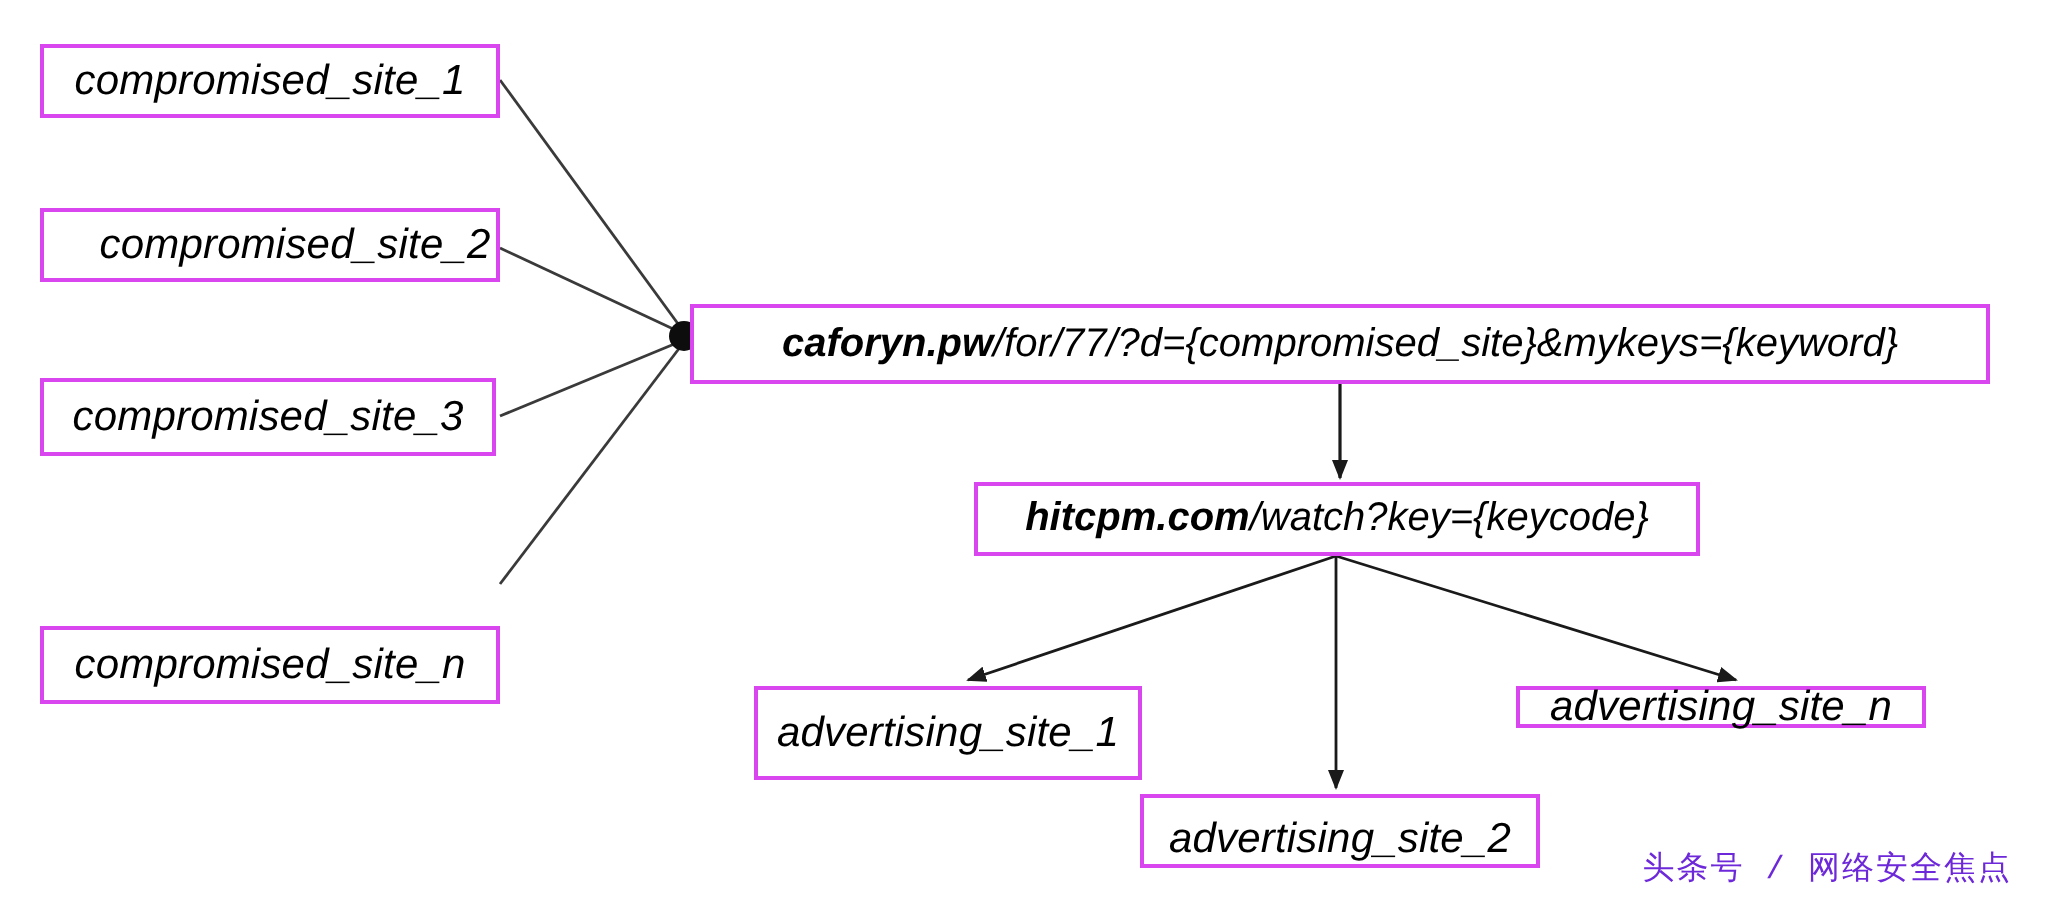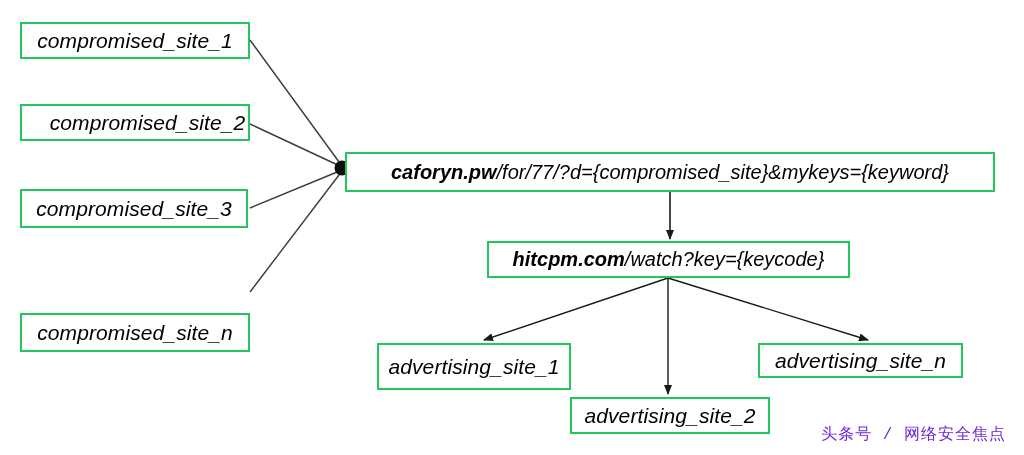--- a/index.html
+++ b/index.html
@@ -12,21 +12,21 @@
     width: 1024px;
     height: 455px;
     background: #ffffff;
     overflow: hidden;
     font-family: "Liberation Sans", sans-serif;
   }
   .node {
     position: absolute;
     box-sizing: border-box;
     background: #ffffff;
-    border: 2px solid #22c55e;
+    border: 2px solid #d946ef;
     display: flex;
     align-items: center;
     justify-content: center;
     white-space: nowrap;
     font-style: italic;
     color: #000000;
     z-index: 3;
   }
   .node .label {
     font-style: italic;
@@ -54,22 +54,22 @@
   #csn { left: 20px;  top: 272px; width: 230px; height: 39px; margin-top: 41px; }
 
   
   #caforyn { left: 345px; top: 152px; width: 650px; height: 40px; }
 
   
   #hitcpm { left: 487px; top: 241px; width: 363px; height: 37px; }
 
   
   #ad1 { left: 377px; top: 343px; width: 194px; height: 47px; }
-  #adn { left: 758px; top: 343px; width: 205px; height: 35px; }
-  #ad2 { left: 570px; top: 397px; width: 200px; height: 37px; }
+  #adn { left: 758px; top: 343px; width: 205px; height: 21px; }
+  #ad2 { left: 570px; top: 397px; width: 200px; height: 37px; align-items: flex-end; }
 
   #edges {
     position: absolute;
     left: 0; top: 0;
     width: 1024px;
     height: 455px;
     z-index: 1;
   }
 
   #watermark {

